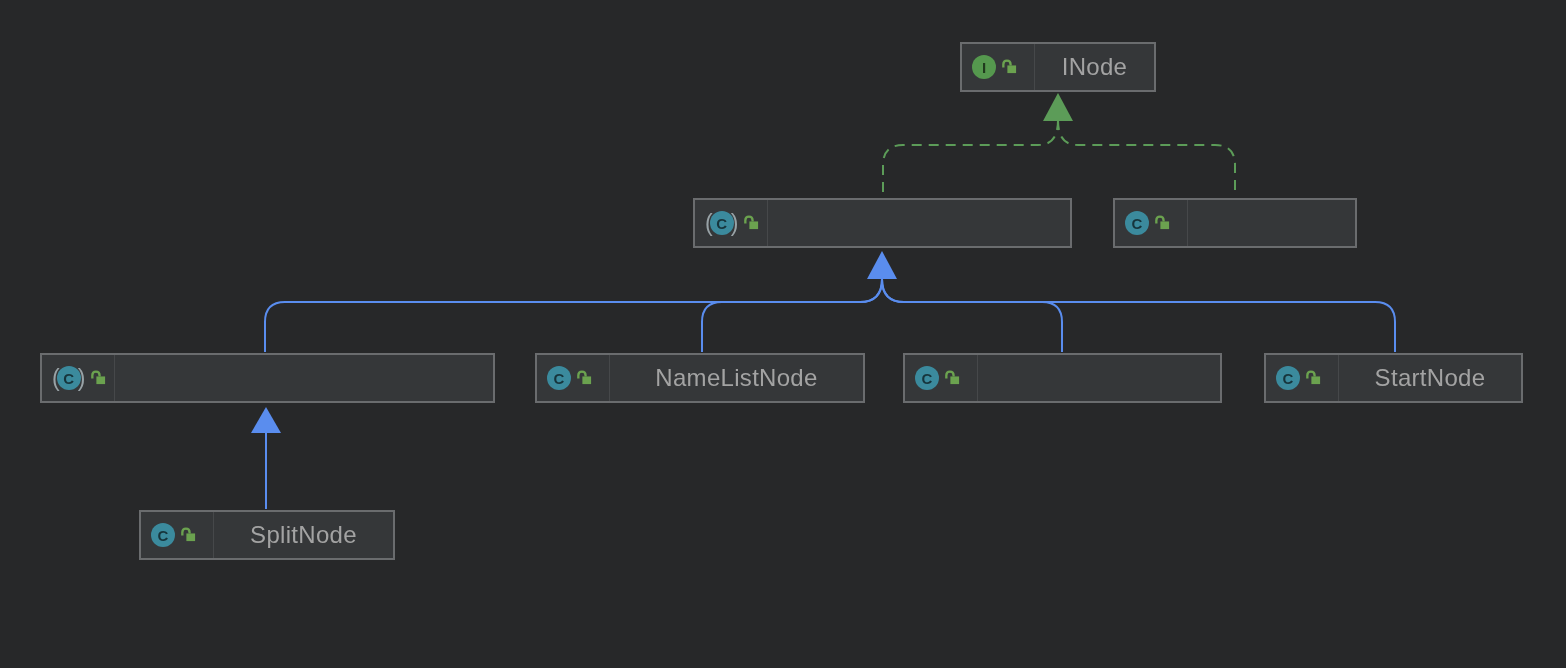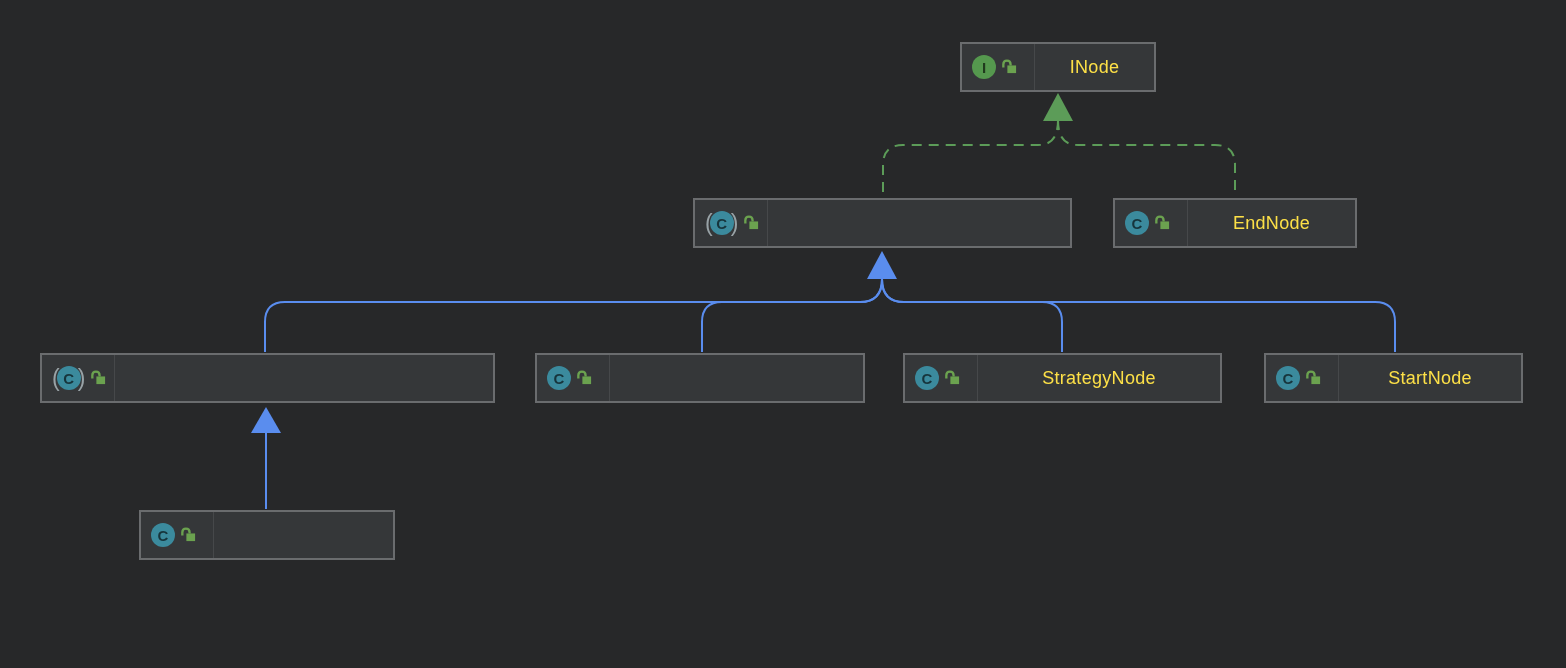--- a/index.html
+++ b/index.html
@@ -23,22 +23,22 @@
     box-sizing:border-box;
     gap:5px;
     flex:none;
   }
   .divider{width:1px;background:#46484A;flex:none;}
   .label{
     flex:1;
     display:flex;
     align-items:center;
     justify-content:center;
-    color:#fde047;
-    font-size:18px;
+    color:#a3a3a3;
+    font-size:24px;
     letter-spacing:.3px;
     padding:0 12px;
     white-space:nowrap;
   }
   .kind-icon{
     width:24px;height:24px;border-radius:50%;
     display:flex;align-items:center;justify-content:center;
     flex:none;
     font-weight:bold;font-size:15px;color:rgba(0,0,0,.62);
   }
@@ -110,21 +110,20 @@
     <span class="icons">
       <span class="kind-icon kind-class">
           <span>C</span>
         </span>
       <svg class="lock" width="17" height="17" viewBox="0 0 16 16">
         <path d="M2.2 9 L2.2 5.8 Q2.2 2.4 5.6 2.4 Q9 2.4 9 5.8 L9 7" fill="none" stroke="#6BA24F" stroke-width="2.2"></path>
         <rect x="6" y="7" width="8.2" height="7.2" fill="#6BA24F"></rect>
       </svg>
     </span>
     <span class="divider"></span>
-    <span class="label">EndNode</span>
   </div>
 
   <div class="node" style="left:40px;top:353px;width:455px;height:50px;">
     <span class="icons">
       <span class="abstract-wrap">
         <span class="paren l">(</span>
         <span class="kind-icon kind-class">
             <span>C</span>
           </span>
         <span class="paren r">)</span>
@@ -141,34 +140,34 @@
     <span class="icons">
       <span class="kind-icon kind-class">
           <span>C</span>
         </span>
       <svg class="lock" width="17" height="17" viewBox="0 0 16 16">
         <path d="M2.2 9 L2.2 5.8 Q2.2 2.4 5.6 2.4 Q9 2.4 9 5.8 L9 7" fill="none" stroke="#6BA24F" stroke-width="2.2"></path>
         <rect x="6" y="7" width="8.2" height="7.2" fill="#6BA24F"></rect>
       </svg>
     </span>
     <span class="divider"></span>
+    <span class="label">NameListNode</span>
   </div>
 
   <div class="node" style="left:903px;top:353px;width:319px;height:50px;">
     <span class="icons">
       <span class="kind-icon kind-class">
           <span>C</span>
         </span>
       <svg class="lock" width="17" height="17" viewBox="0 0 16 16">
         <path d="M2.2 9 L2.2 5.8 Q2.2 2.4 5.6 2.4 Q9 2.4 9 5.8 L9 7" fill="none" stroke="#6BA24F" stroke-width="2.2"></path>
         <rect x="6" y="7" width="8.2" height="7.2" fill="#6BA24F"></rect>
       </svg>
     </span>
     <span class="divider"></span>
-    <span class="label">StrategyNode</span>
   </div>
 
   <div class="node" style="left:1264px;top:353px;width:259px;height:50px;">
     <span class="icons">
       <span class="kind-icon kind-class">
           <span>C</span>
         </span>
       <svg class="lock" width="17" height="17" viewBox="0 0 16 16">
         <path d="M2.2 9 L2.2 5.8 Q2.2 2.4 5.6 2.4 Q9 2.4 9 5.8 L9 7" fill="none" stroke="#6BA24F" stroke-width="2.2"></path>
         <rect x="6" y="7" width="8.2" height="7.2" fill="#6BA24F"></rect>
@@ -182,15 +181,16 @@
     <span class="icons">
       <span class="kind-icon kind-class">
           <span>C</span>
         </span>
       <svg class="lock" width="17" height="17" viewBox="0 0 16 16">
         <path d="M2.2 9 L2.2 5.8 Q2.2 2.4 5.6 2.4 Q9 2.4 9 5.8 L9 7" fill="none" stroke="#6BA24F" stroke-width="2.2"></path>
         <rect x="6" y="7" width="8.2" height="7.2" fill="#6BA24F"></rect>
       </svg>
     </span>
     <span class="divider"></span>
+    <span class="label">SplitNode</span>
   </div>
 
 </div>
 
 </body></html>

